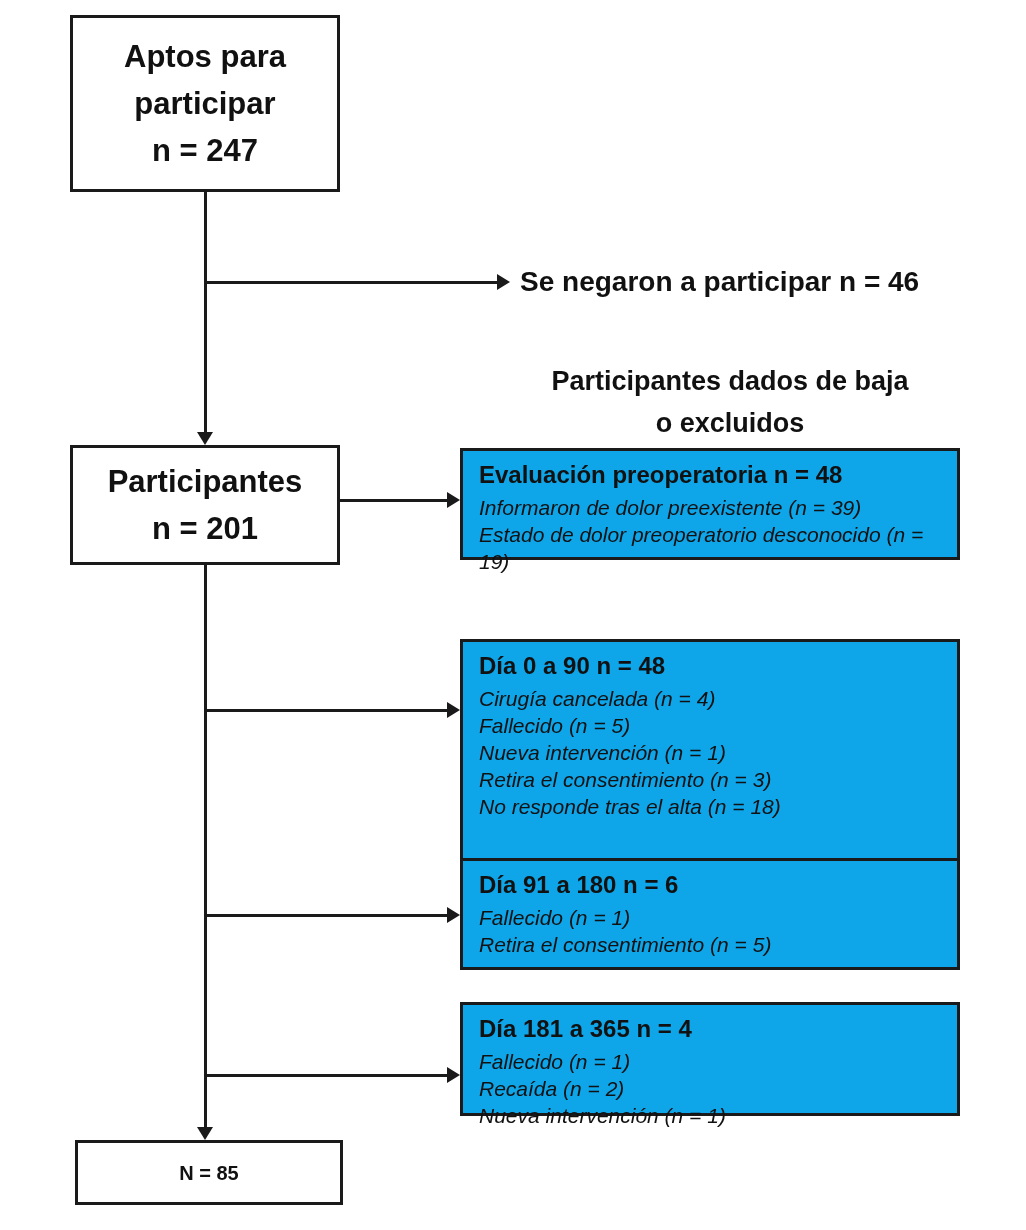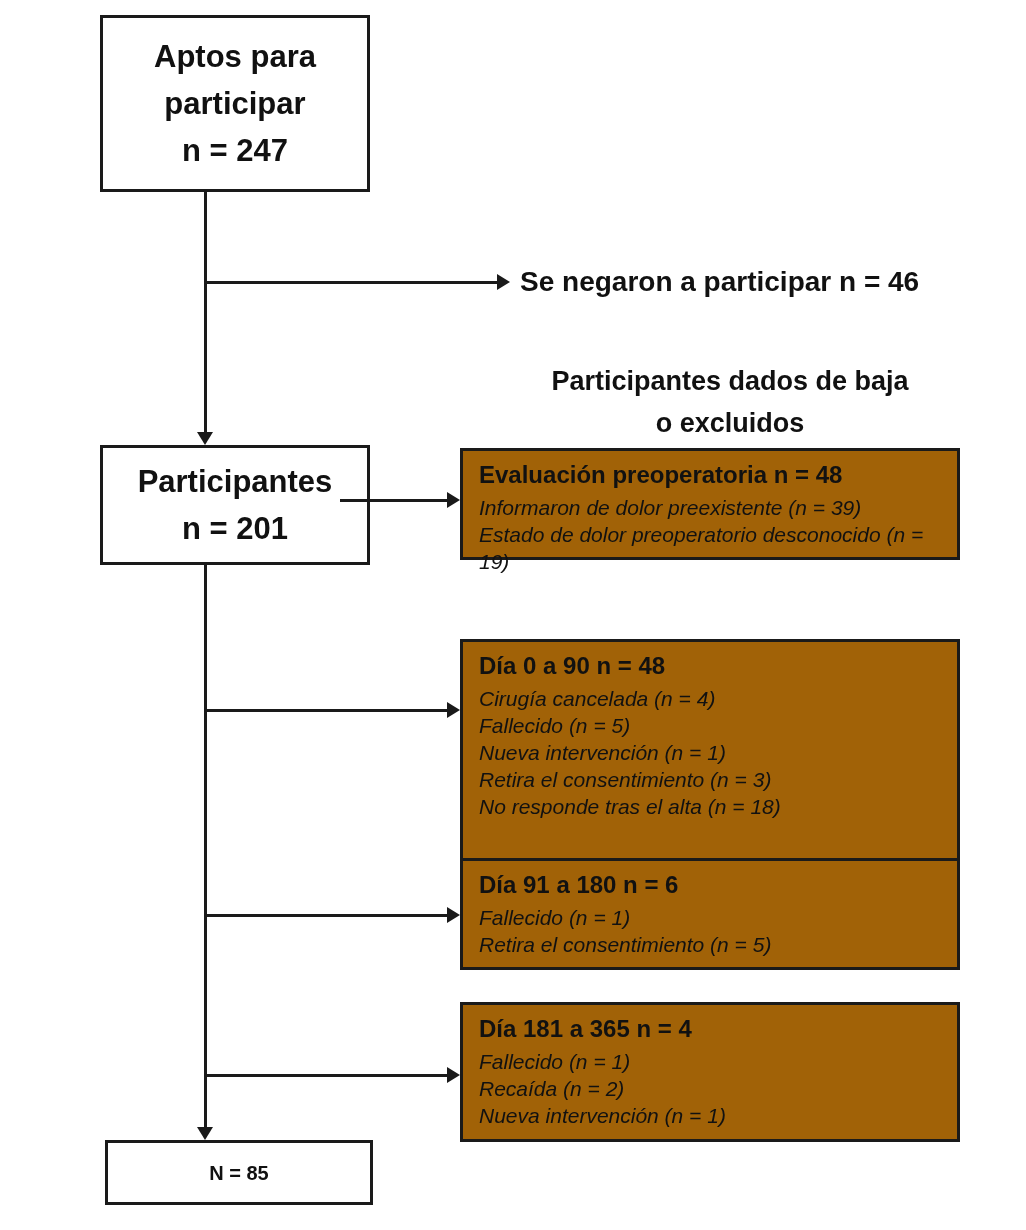--- a/index.html
+++ b/index.html
@@ -21,47 +21,46 @@
     position: absolute;
     box-sizing: border-box;
     border: 3px solid #1a1a1a;
     background: #ffffff;
     display: flex;
     align-items: center;
     justify-content: center;
     text-align: center;
     font-weight: bold;
     white-space: pre-line;
-    margin-left: 30px;
   }
   .box.eligible {
     left: 70px; top: 15px; width: 270px; height: 177px;
     font-size: 31px; line-height: 47px;
   }
   .box.participants {
     left: 70px; top: 445px; width: 270px; height: 120px;
     font-size: 31px; line-height: 47px;
   }
   .box.final {
     left: 75px; top: 1140px; width: 268px; height: 65px;
     font-size: 20px; line-height: 34px;
   }
   .excl-box {
     position: absolute;
     box-sizing: border-box;
     border: 3px solid #1a1a1a;
-    background: #a16207;
+    background: #0ea5e9;
     padding: 9px 16px;
     left: 460px;
     width: 500px;
   }
   .excl-box.b1 { top: 448px;  height: 112px; }
   .excl-box.b2 { top: 595px;  height: 232px; margin-top: 44px; }
   .excl-box.b3 { top: 858px;  height: 112px; }
-  .excl-box.b4 { top: 1002px; height: 140px; }
+  .excl-box.b4 { top: 1002px; height: 114px; }
   .excl-title {
     font-weight: bold;
     font-size: 24px;
     line-height: 30px;
     margin-bottom: 4px;
   }
   .excl-item {
     font-style: italic;
     font-size: 21px;
     line-height: 27px;

